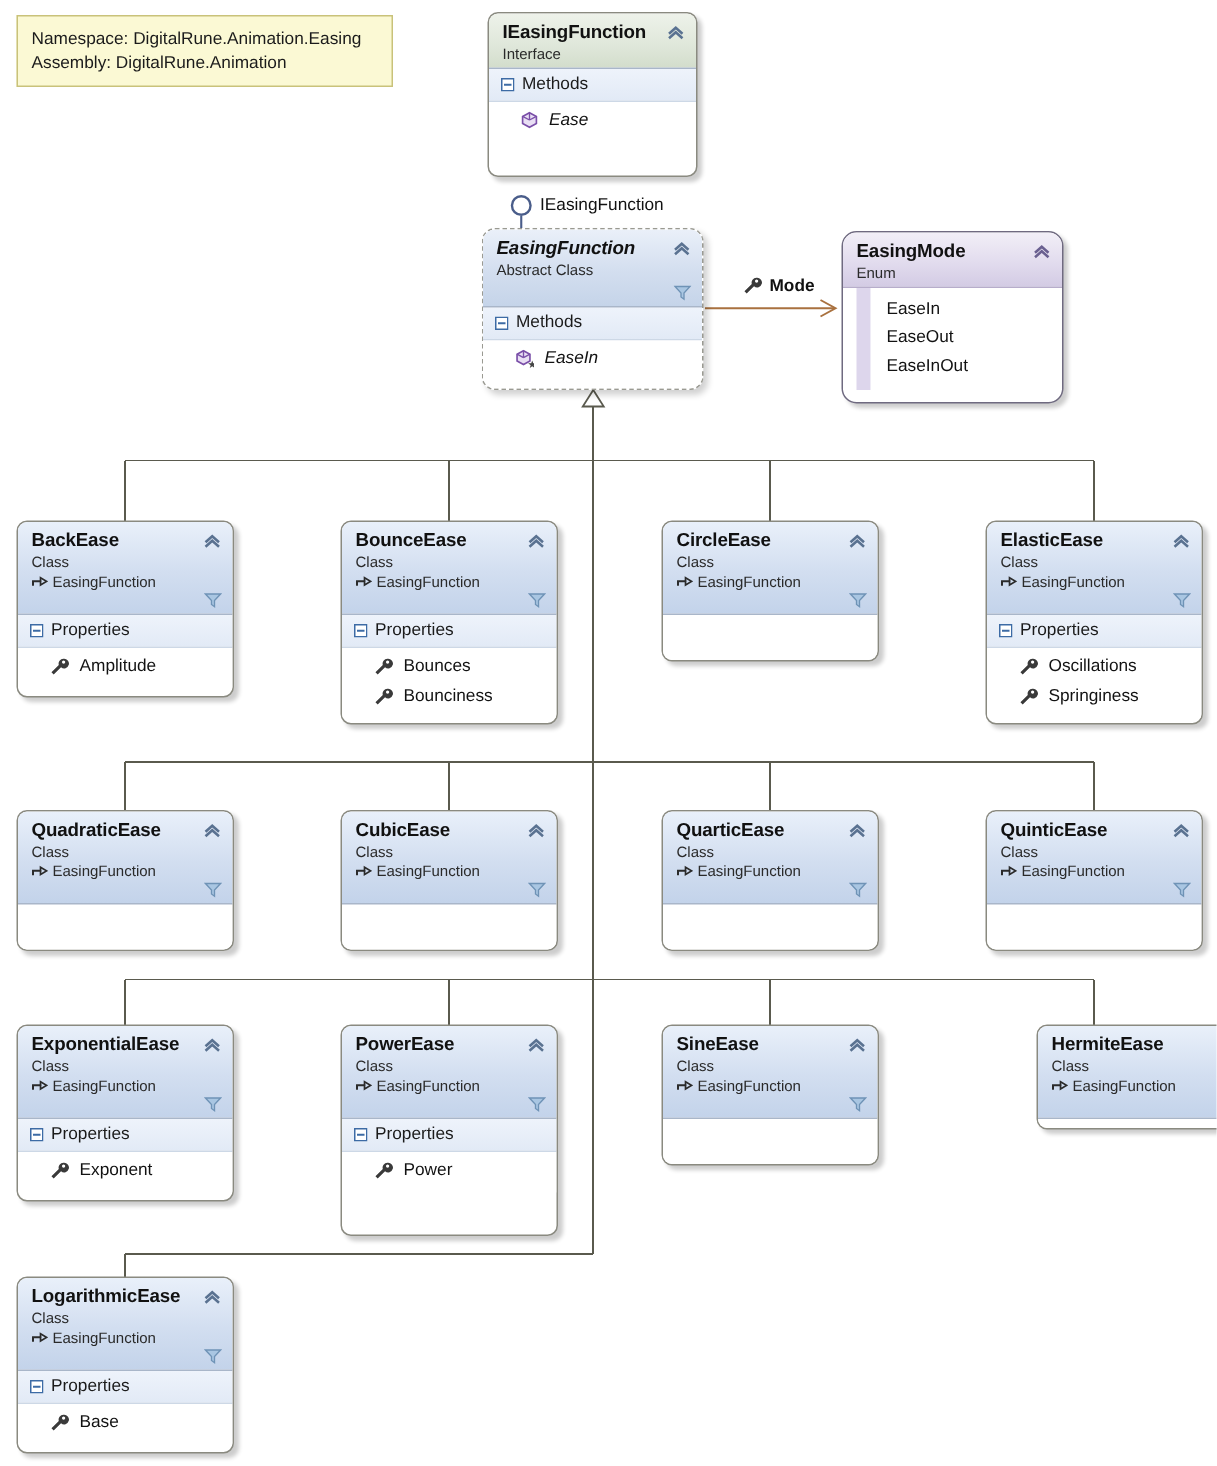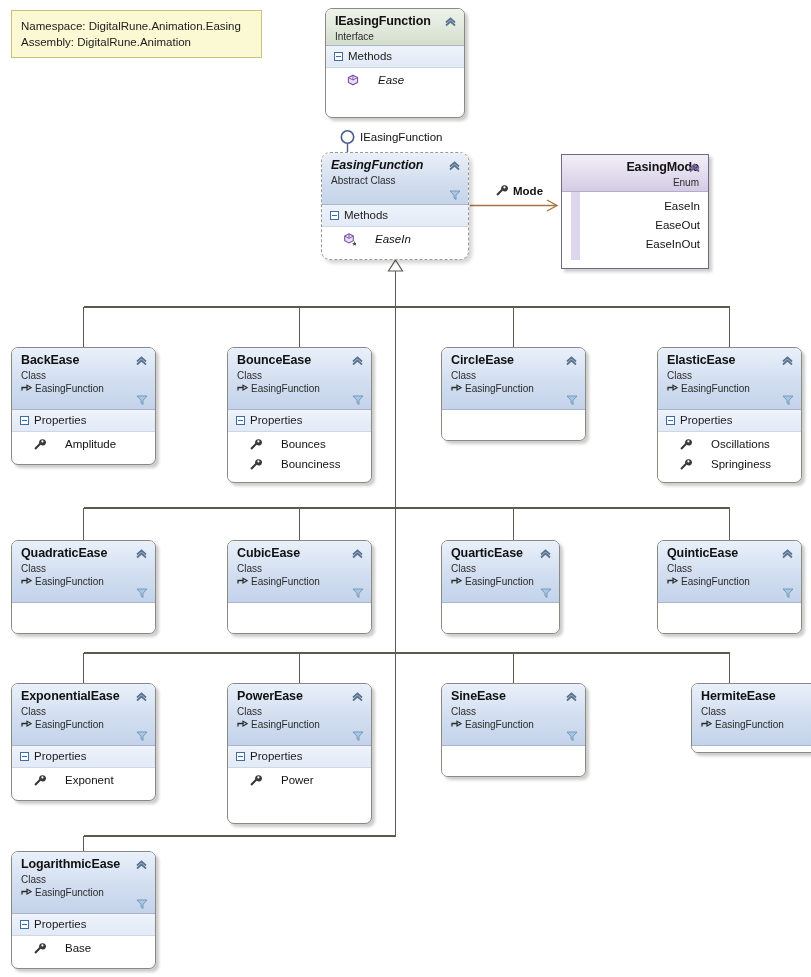--- a/index.html
+++ b/index.html
@@ -28,21 +28,21 @@
     border:1px solid #8a8a80;border-radius:7px;
     background:#ffffff;
     box-shadow:3px 3px 3px rgba(0,0,0,.20);
     overflow:hidden;
   }
   .shape.abstract{
     border:1px dashed #9a9a92;border-radius:9px;
     box-shadow:3px 3px 4px rgba(0,0,0,.18);
     background:#fff;
   }
-  .shape.enumshape{border-radius:0;border:1px solid #6f6a80;text-align:right;}
+  .shape.enumshape{border-radius:10px;border:1px solid #6f6a80;}
 
   .hdr{
     position:relative;box-sizing:border-box;
     padding:5px 9px 2px 9px;
     border-bottom:1px solid #a9b6c9;
   }
   
   .hdr.cls{background:linear-gradient(to bottom,#e9f0fa 0%,#d2def0 55%,#c3d3ea 100%);}
   
   .hdr.ifc{background:linear-gradient(to bottom,#eef2ea 0%,#dfe7da 60%,#d3ddcc 100%);}
@@ -66,21 +66,21 @@
   .comp-title{
     box-sizing:border-box;
     background:linear-gradient(to bottom,#eef3fb 0%,#e2eaf6 100%);
     border-bottom:1px solid #cdd8e6;
     padding:3px 8px 3px 8px;
     font-size:11.5px;color:#1b1b1b;
     display:flex;align-items:center;gap:5px;line-height:15px;
   }
   .comp-body{background:#ffffff;padding:2px 0 5px 0;}
   .member{
-    display:flex;align-items:center;gap:19px;
+    display:flex;align-items:center;gap:7px;
     padding:1px 8px 1px 21px;
     font-size:11.5px;color:#121212;line-height:18px;
   }
   .member.ital{font-style:italic;}
   .empty-body{background:#ffffff;height:42px;}
 
   .enum-body{
     background:#ffffff;padding:5px 0 6px 0;
     border-left:9px solid transparent;
     background-image:linear-gradient(to right,#ddd6ec 0 9px,#ffffff 9px 100%);
@@ -417,21 +417,21 @@
           <svg class="chev" viewBox="0 0 13 13">
             <polyline points="2,7.5 6.5,3.5 11,7.5" fill="none" stroke="#5a7291" stroke-width="1.7"></polyline>
             <polyline points="2,10.5 6.5,6.5 11,10.5" fill="none" stroke="#5a7291" stroke-width="1.7"></polyline>
           </svg>
           <svg class="filt" viewBox="0 0 12 12">
             <path d="M1 2 L11 2 L7 6.3 L7 10.5 L5 9 L5 6.3 Z" fill="#a9c6e2" stroke="#6f93b6" stroke-width=".9"></path>
           </svg>
         </div>
         <div class="empty-body"></div>
       </div>
-      <div class="shape" style="left: 441px; top: 540px; width: 119px; height: 94px;">
+      <div class="shape" style="left: 441px; top: 540px; width: 145px; height: 94px;">
         <div class="hdr cls">
           <div class="title">QuarticEase</div>
           <div class="kind">Class</div>
           <div class="base">
             <svg width="11" height="11" class="ico" viewBox="0 0 11 11">
               <path d="M1 7.5 L1 4.5 L6.5 4.5" fill="none" stroke="#2b2b2b" stroke-width="1.3"></path>
               <polygon points="6,2.2 10,4.6 6,7" fill="none" stroke="#2b2b2b" stroke-width="1.1"></polygon>
             </svg>
             <span>EasingFunction</span>
           </div>

